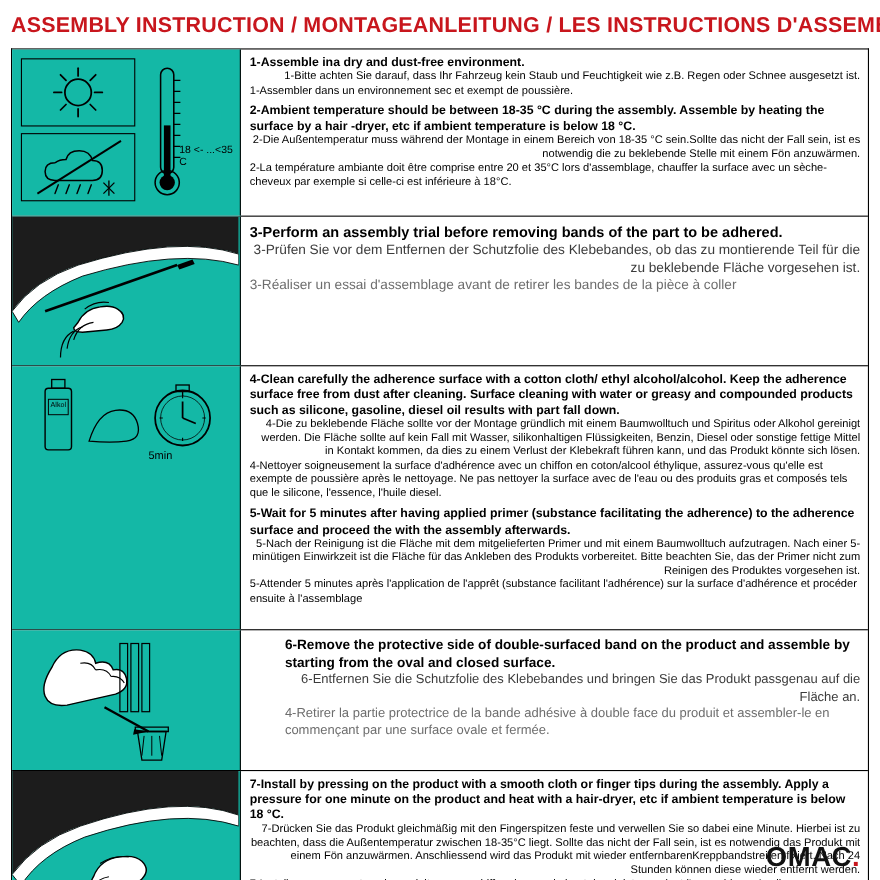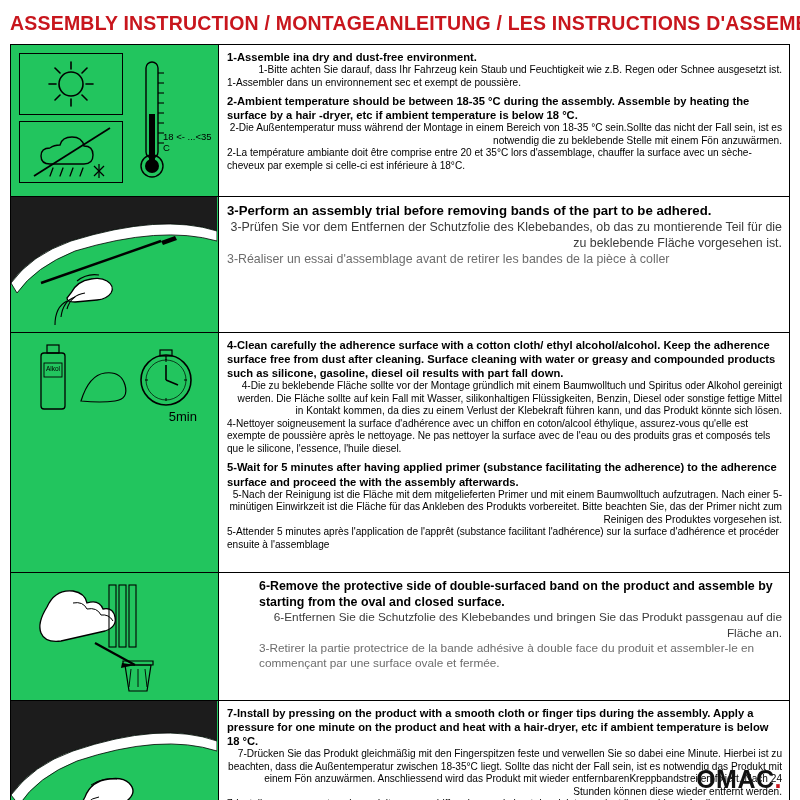--- a/index.html
+++ b/index.html
@@ -36,21 +36,21 @@
     border-bottom:1.5px solid #000;
     box-sizing:border-box;
   }
   .cell-img{
     width:208px;
     flex:0 0 208px;
     border-right:1.5px solid #000;
     box-sizing:border-box;
     position:relative;
     overflow:hidden;
-    background:#22c55e;
+    background:#14b8a6;
   }
   .cell-txt{
     flex:1 1 auto;
     box-sizing:border-box;
     padding:5px 7px 6px 8px;
     overflow:hidden;
   }
   .blk{margin:0 0 5px 0;}
   .blk:last-child{margin-bottom:0;}
   .en{font-weight:bold;font-size:11.2px;line-height:1.26;}
@@ -224,21 +224,21 @@
             <line x1="31" y1="33" x2="31" y2="18" stroke="#000" stroke-width="1.6"></line>
             <line x1="31" y1="33" x2="43" y2="38" stroke="#000" stroke-width="1.6"></line>
             <g stroke="#000" stroke-width="1">
               <line x1="31" y1="12" x2="31" y2="15"></line>
               <line x1="52" y1="33" x2="49" y2="33"></line>
               <line x1="31" y1="54" x2="31" y2="51"></line>
               <line x1="10" y1="33" x2="13" y2="33"></line>
             </g>
           </svg>
         </div>
-        <div style="position:absolute;left:124px;top:76px;width:62px;text-align:right;font-size:13px;">5min</div>
+        <div style="position:absolute;left:124px;top:76px;width:62px;text-align:left;font-size:10px;">5min</div>
       </div>
       <div class="cell-txt">
         <div class="blk">
           <div class="en">4-Clean carefully the adherence surface with a cotton cloth/ ethyl alcohol/alcohol. Keep the adherence surface free from dust after cleaning. Surface cleaning with water or greasy and compounded products such as silicone, gasoline, diesel oil results with part fall down.</div>
           <div class="de">4-Die zu beklebende Fläche sollte vor der Montage gründlich mit einem Baumwolltuch und Spiritus oder Alkohol gereinigt werden. Die Fläche sollte auf kein Fall mit Wasser, silikonhaltigen Flüssigkeiten, Benzin, Diesel oder sonstige fettige Mittel in Kontakt kommen, da dies zu einem Verlust der Klebekraft führen kann, und das Produkt könnte sich lösen.</div>
           <div class="fr">4-Nettoyer soigneusement la surface d'adhérence avec un chiffon en coton/alcool éthylique, assurez-vous qu'elle est exempte de poussière après le nettoyage. Ne pas nettoyer la surface avec de l'eau ou des produits gras et composés tels que le silicone, l'essence, l'huile diesel.</div>
         </div>
         <div class="blk">
           <div class="en">5-Wait for 5 minutes after having applied primer (substance facilitating the adherence) to the adherence surface and proceed the with the assembly afterwards.</div>
           <div class="de">5-Nach der Reinigung ist die Fläche mit dem mitgelieferten Primer und mit einem Baumwolltuch aufzutragen. Nach einer 5-minütigen Einwirkzeit ist die Fläche für das Ankleben des Produkts vorbereitet. Bitte beachten Sie, das der Primer nicht zum Reinigen des Produktes vorgesehen ist.</div>
@@ -267,21 +267,21 @@
             <line x1="120" y1="96" x2="118" y2="114"></line>
             <line x1="127" y1="96" x2="127" y2="114"></line>
             <line x1="134" y1="96" x2="136" y2="114"></line>
           </g>
         </svg>
       </div>
       <div class="cell-txt mid">
         <div class="blk">
           <div class="en">6-Remove the protective side of double-surfaced band on the product and assemble by starting from the oval and closed surface.</div>
           <div class="de">6-Entfernen Sie die Schutzfolie des Klebebandes und bringen Sie das Produkt passgenau auf die Fläche an.</div>
-          <div class="fr">3-Retirer la partie protectrice de la bande adhésive à double face du produit et assembler-le en commençant par une surface ovale et fermée.</div>
+          <div class="fr">4-Retirer la partie protectrice de la bande adhésive à double face du produit et assembler-le en commençant par une surface ovale et fermée.</div>
         </div>
       </div>
     </div>
 
     <div class="row r5">
       <div class="cell-img">
         <svg width="206" height="131" viewBox="0 0 206 131">
           <path d="M0 0 H206 V40 Q150 20 62 50 Q22 64 0 94 Z" fill="#1c1c1c"></path>
           <path d="M0 94 Q22 64 62 50 Q150 20 206 40 L206 50 Q150 32 66 60 Q26 76 8 104 Z" fill="#ffffff" stroke="#000" stroke-width="0.8"></path>
           <path d="M74 96 q6 -16 24 -18 q14 -2 20 4 q8 8 0 16 q-6 6 -20 8 l-22 2 q-8 -2 -2 -12 z" fill="#fff" stroke="#000" stroke-width="1.3"></path>

